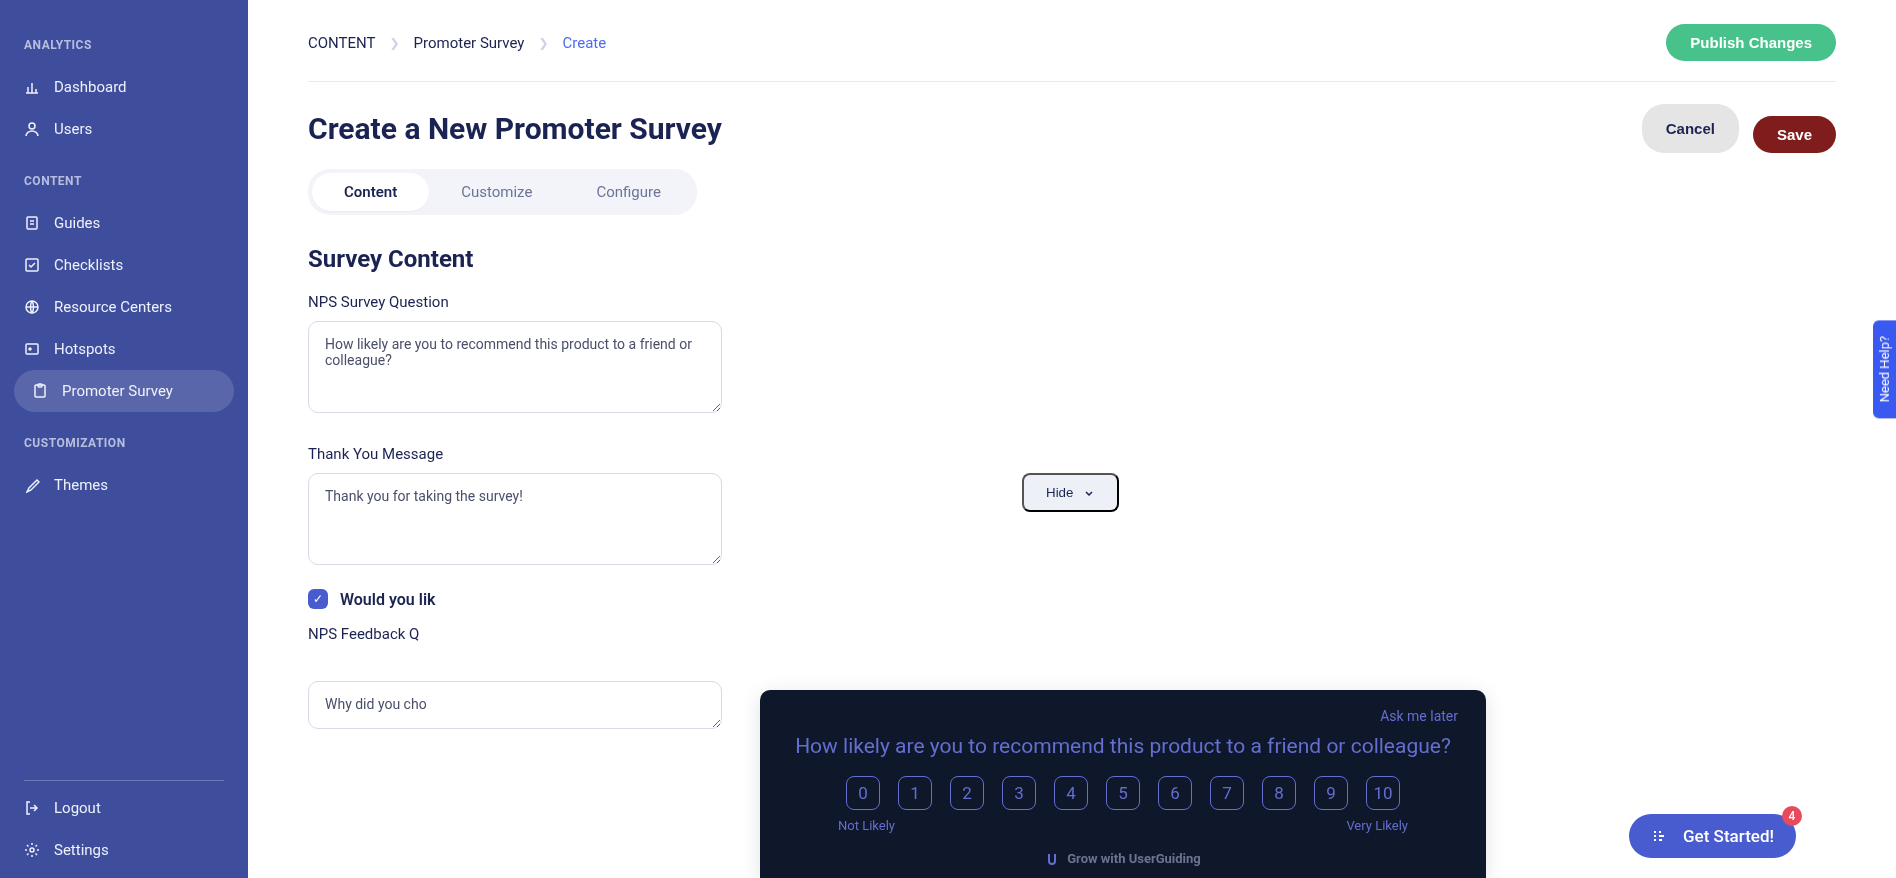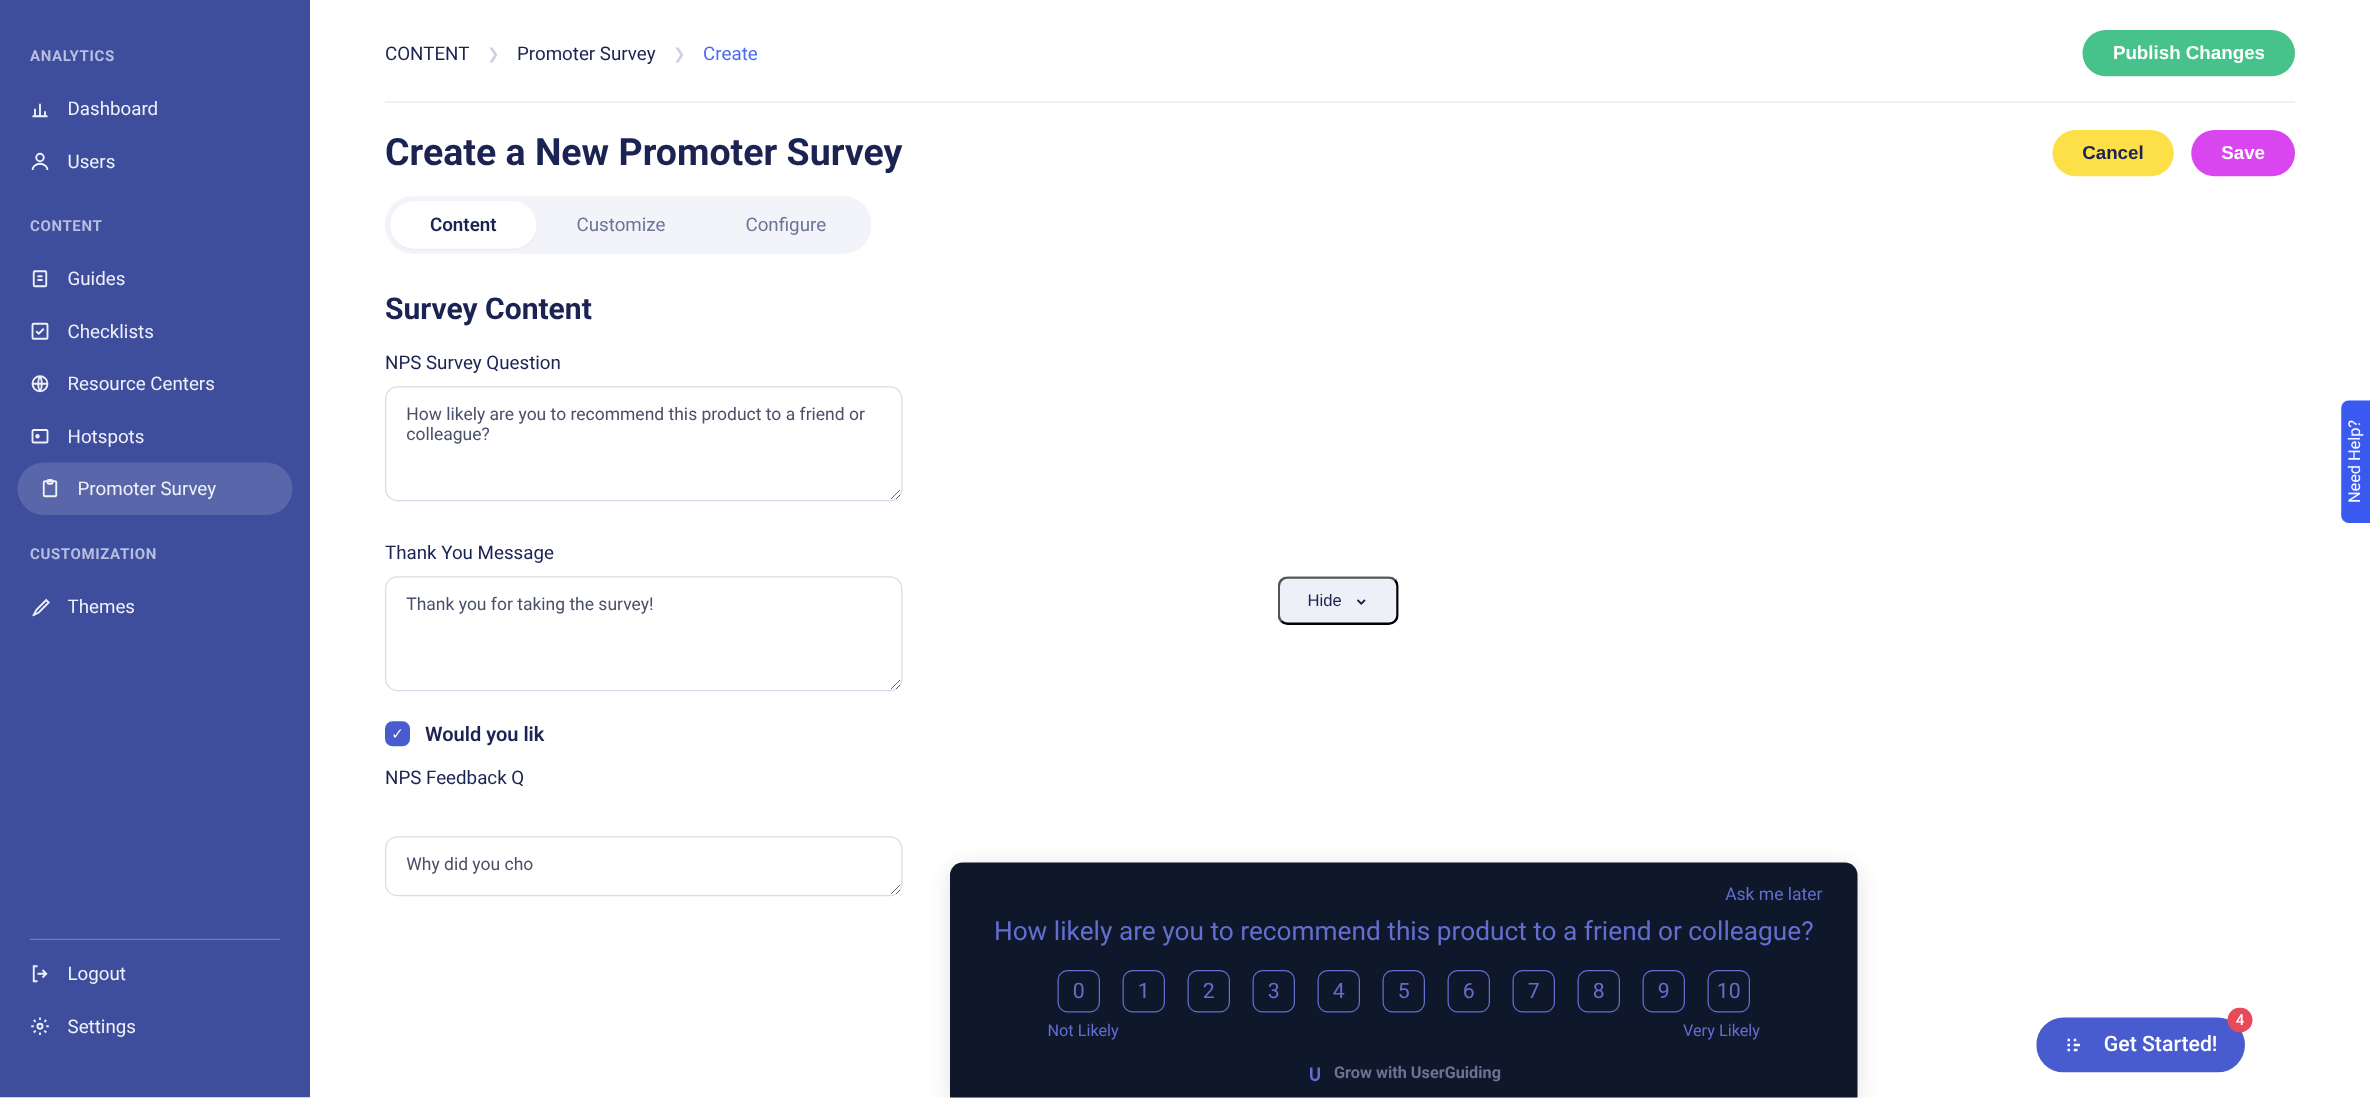--- a/index.html
+++ b/index.html
@@ -1,36 +1,36 @@
 <!DOCTYPE html>
 <html><head>
 <meta charset="utf-8">
 <style>
 * { box-sizing: border-box; margin: 0; padding: 0; }
 html, body { height: 100%; font-family: -apple-system, BlinkMacSystemFont, "Segoe UI", Roboto, Helvetica, Arial, sans-serif; color:#111; background:#fff; }
 body { display:flex; }
 
 
-.sidebar { width:248px; background:#3e4e9c; color:#e4e7f5; display:flex; flex-direction:column; padding: 28px 0 36px 0; }
+.sidebar { width:248px; background:#3e4e9c; color:#e4e7f5; display:flex; flex-direction:column; padding: 28px 0 7px 0; }
 .sidebar .section-label { font-size:12px; font-weight:700; letter-spacing:.5px; color:#b8bee0; padding: 0 24px; margin-bottom:14px; margin-top:10px; }
 .sidebar .nav-item { display:flex; align-items:center; gap:14px; padding:12px 24px; font-size:15px; color:#eef0fa; cursor:pointer; }
 .sidebar .nav-item .icon { width:16px; height:16px; display:inline-flex; align-items:center; justify-content:center; color:#eef0fa; }
 .sidebar .nav-item.active { background:rgba(255,255,255,.14); border-radius:22px; margin:0 14px; padding:12px 18px; }
 .sidebar .divider { height:1px; background:rgba(255,255,255,.25); margin:18px 24px 6px 24px; }
 
 
 .main { flex:1; padding: 24px 60px 0 60px; position:relative; min-width:0; }
 .breadcrumb-row { display:flex; justify-content:space-between; align-items:center; padding-bottom:20px; border-bottom:1px solid #e8e8ee; }
 .breadcrumb { display:flex; align-items:center; gap:14px; font-size:15px; color:#1b2352; }
 .breadcrumb .sep { color:#cfd2e5; font-size:12px; }
 .breadcrumb .current { color:#4d6af6; }
 .btn { border:none; border-radius:22px; padding:10px 24px; font-size:15px; font-weight:700; cursor:pointer; }
 .btn-publish { background:#47c28a; color:#fff; }
-.btn-cancel { background:#fde047; color:#1b2352; }
-.btn-save { background:#d946ef; color:#fff; }
+.btn-cancel { background:#e5e5e5; color:#1b2352; }
+.btn-save { background:#7f1d1d; color:#fff;margin-top:12px; }
 .btn-hide { background:#eef0f8; color:#1b2352; border-radius:8px; padding:10px 22px; display:inline-flex; align-items:center; gap:10px; font-weight:500;}
 
 .header-row { display:flex; justify-content:space-between; align-items:center; margin:22px 0 16px 0; }
 .header-row h1 { font-size:30px; font-weight:700; color:#1b2352; }
 .header-row .actions { display:flex; gap:14px; }
 
 .tabstrip { display:inline-flex; background:#f3f4fa; border-radius:22px; padding:4px; }
 .tab { padding:10px 32px; border-radius:20px; font-size:15px; color:#6b7499; cursor:pointer; }
 .tab.active { background:#fff; color:#1b2352; font-weight:600; box-shadow:0 1px 2px rgba(0,0,0,.04); }
 

